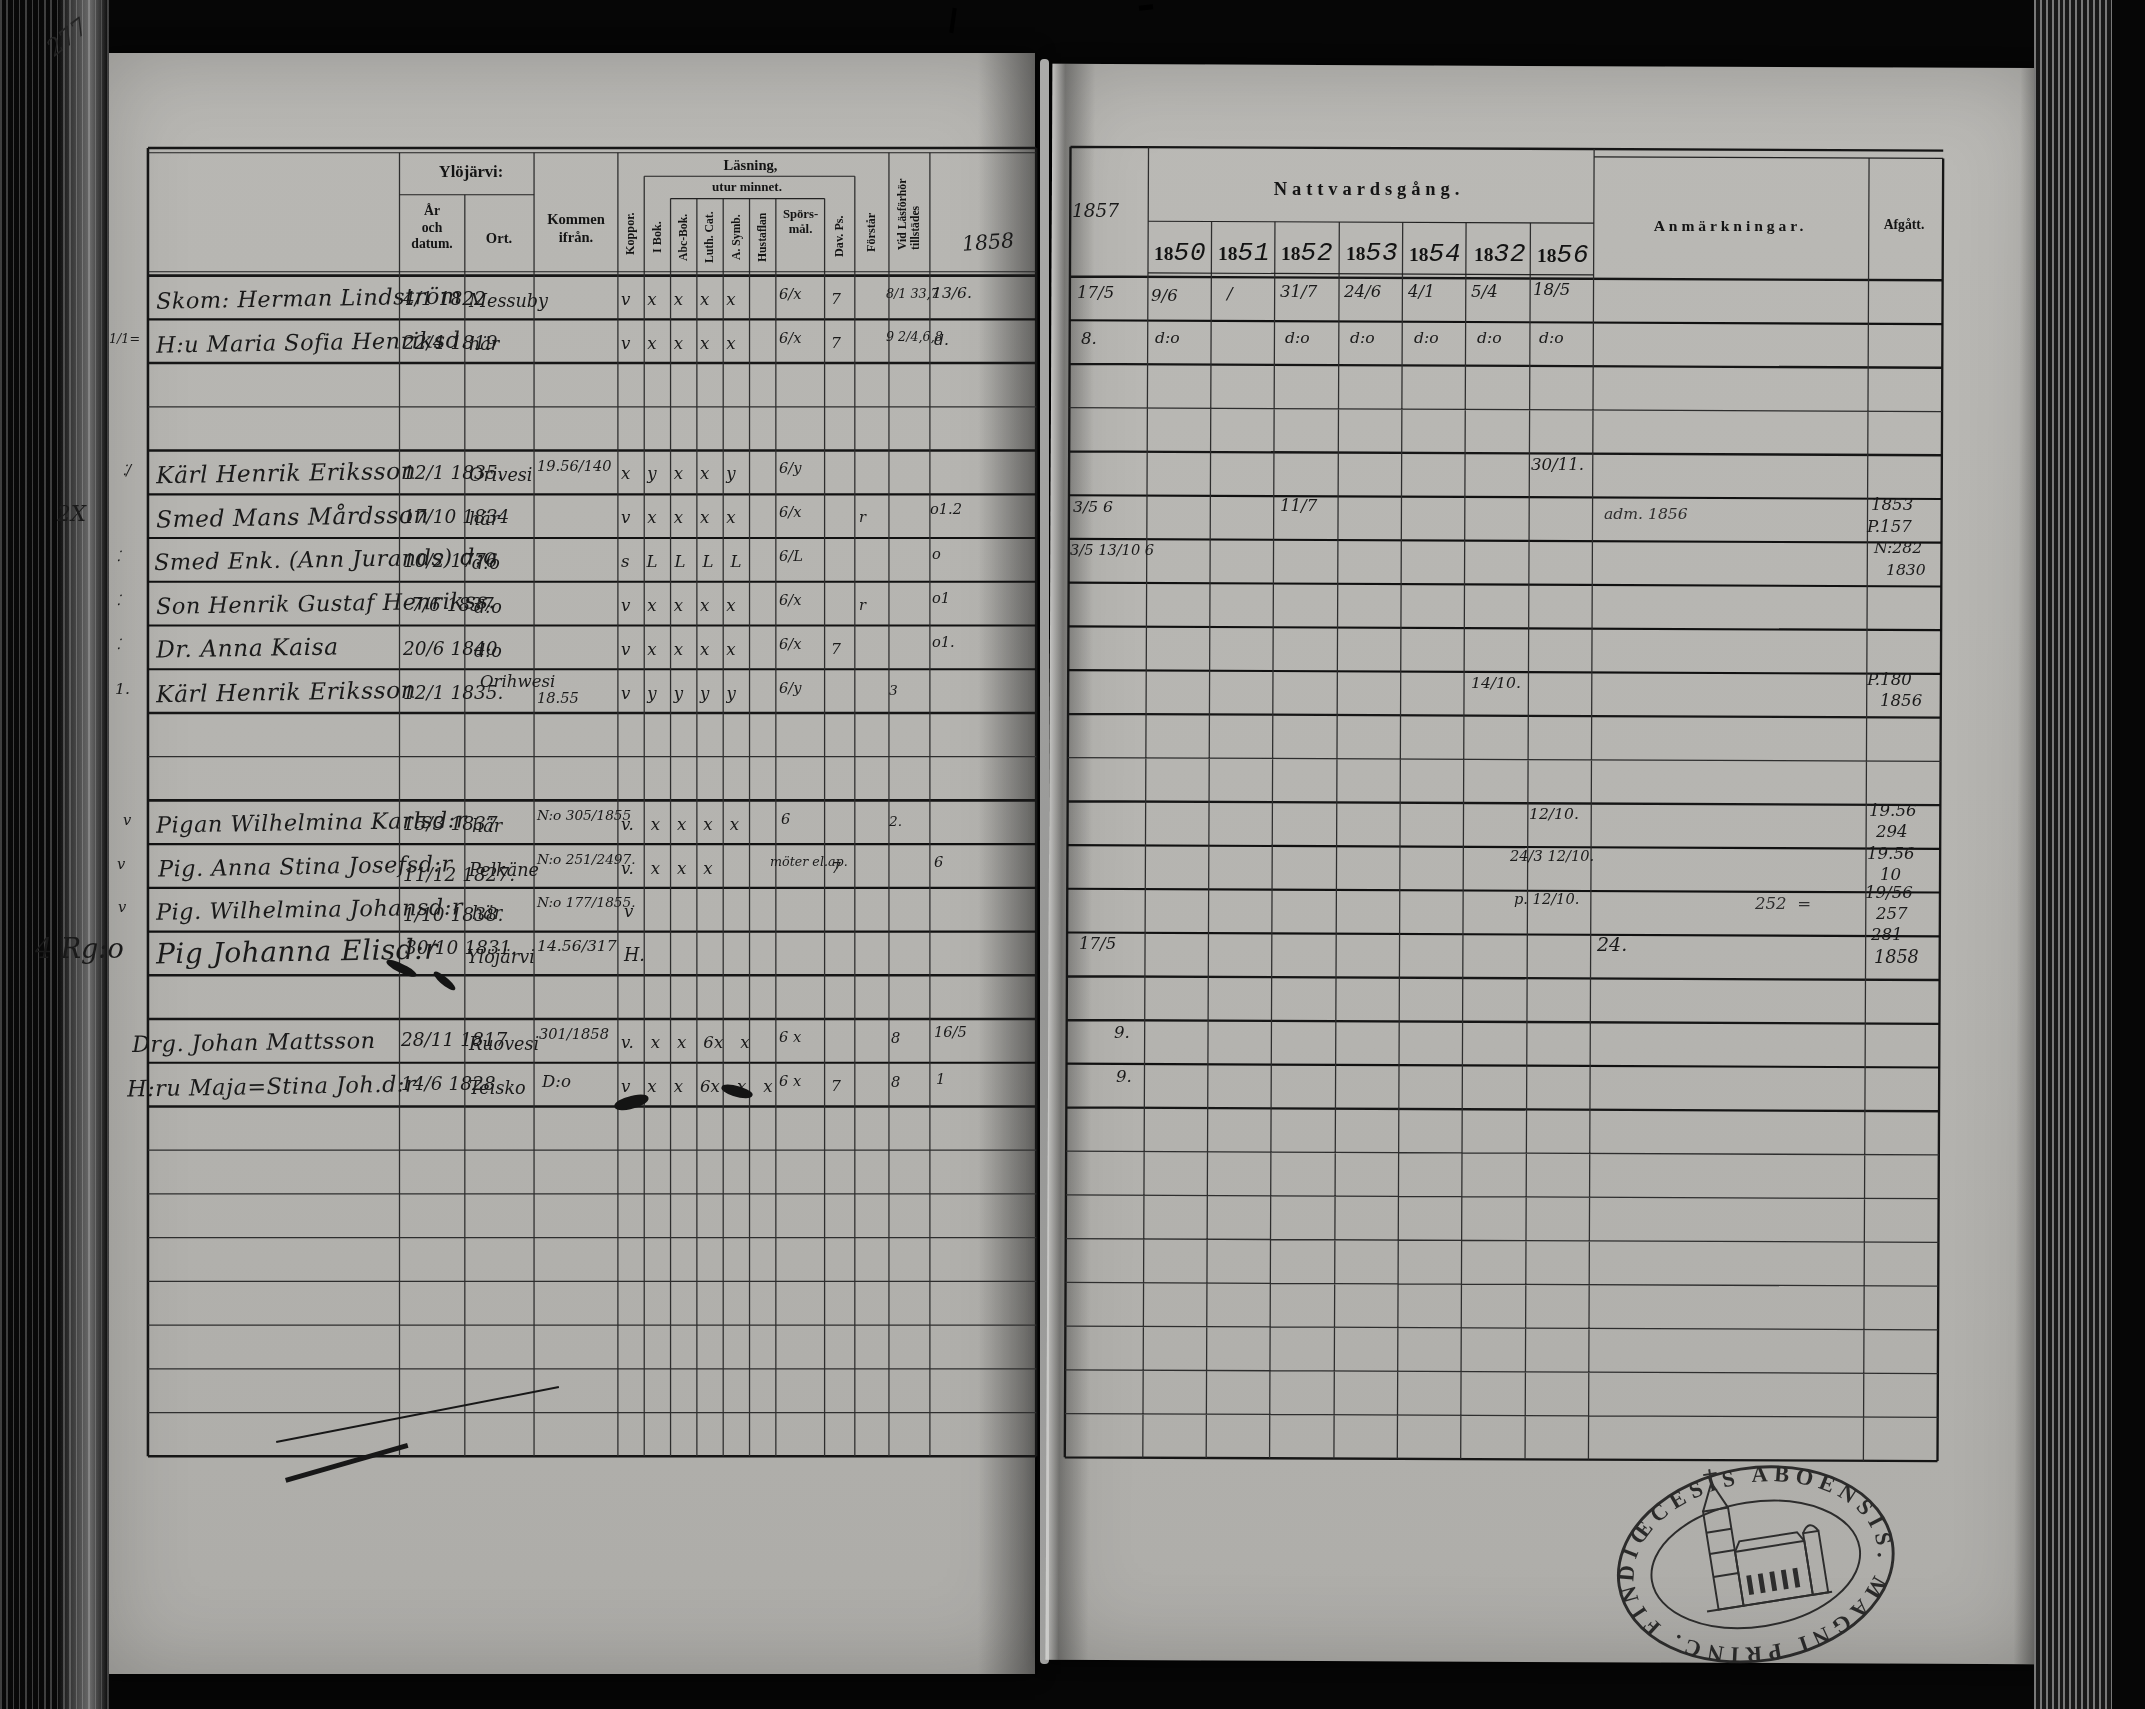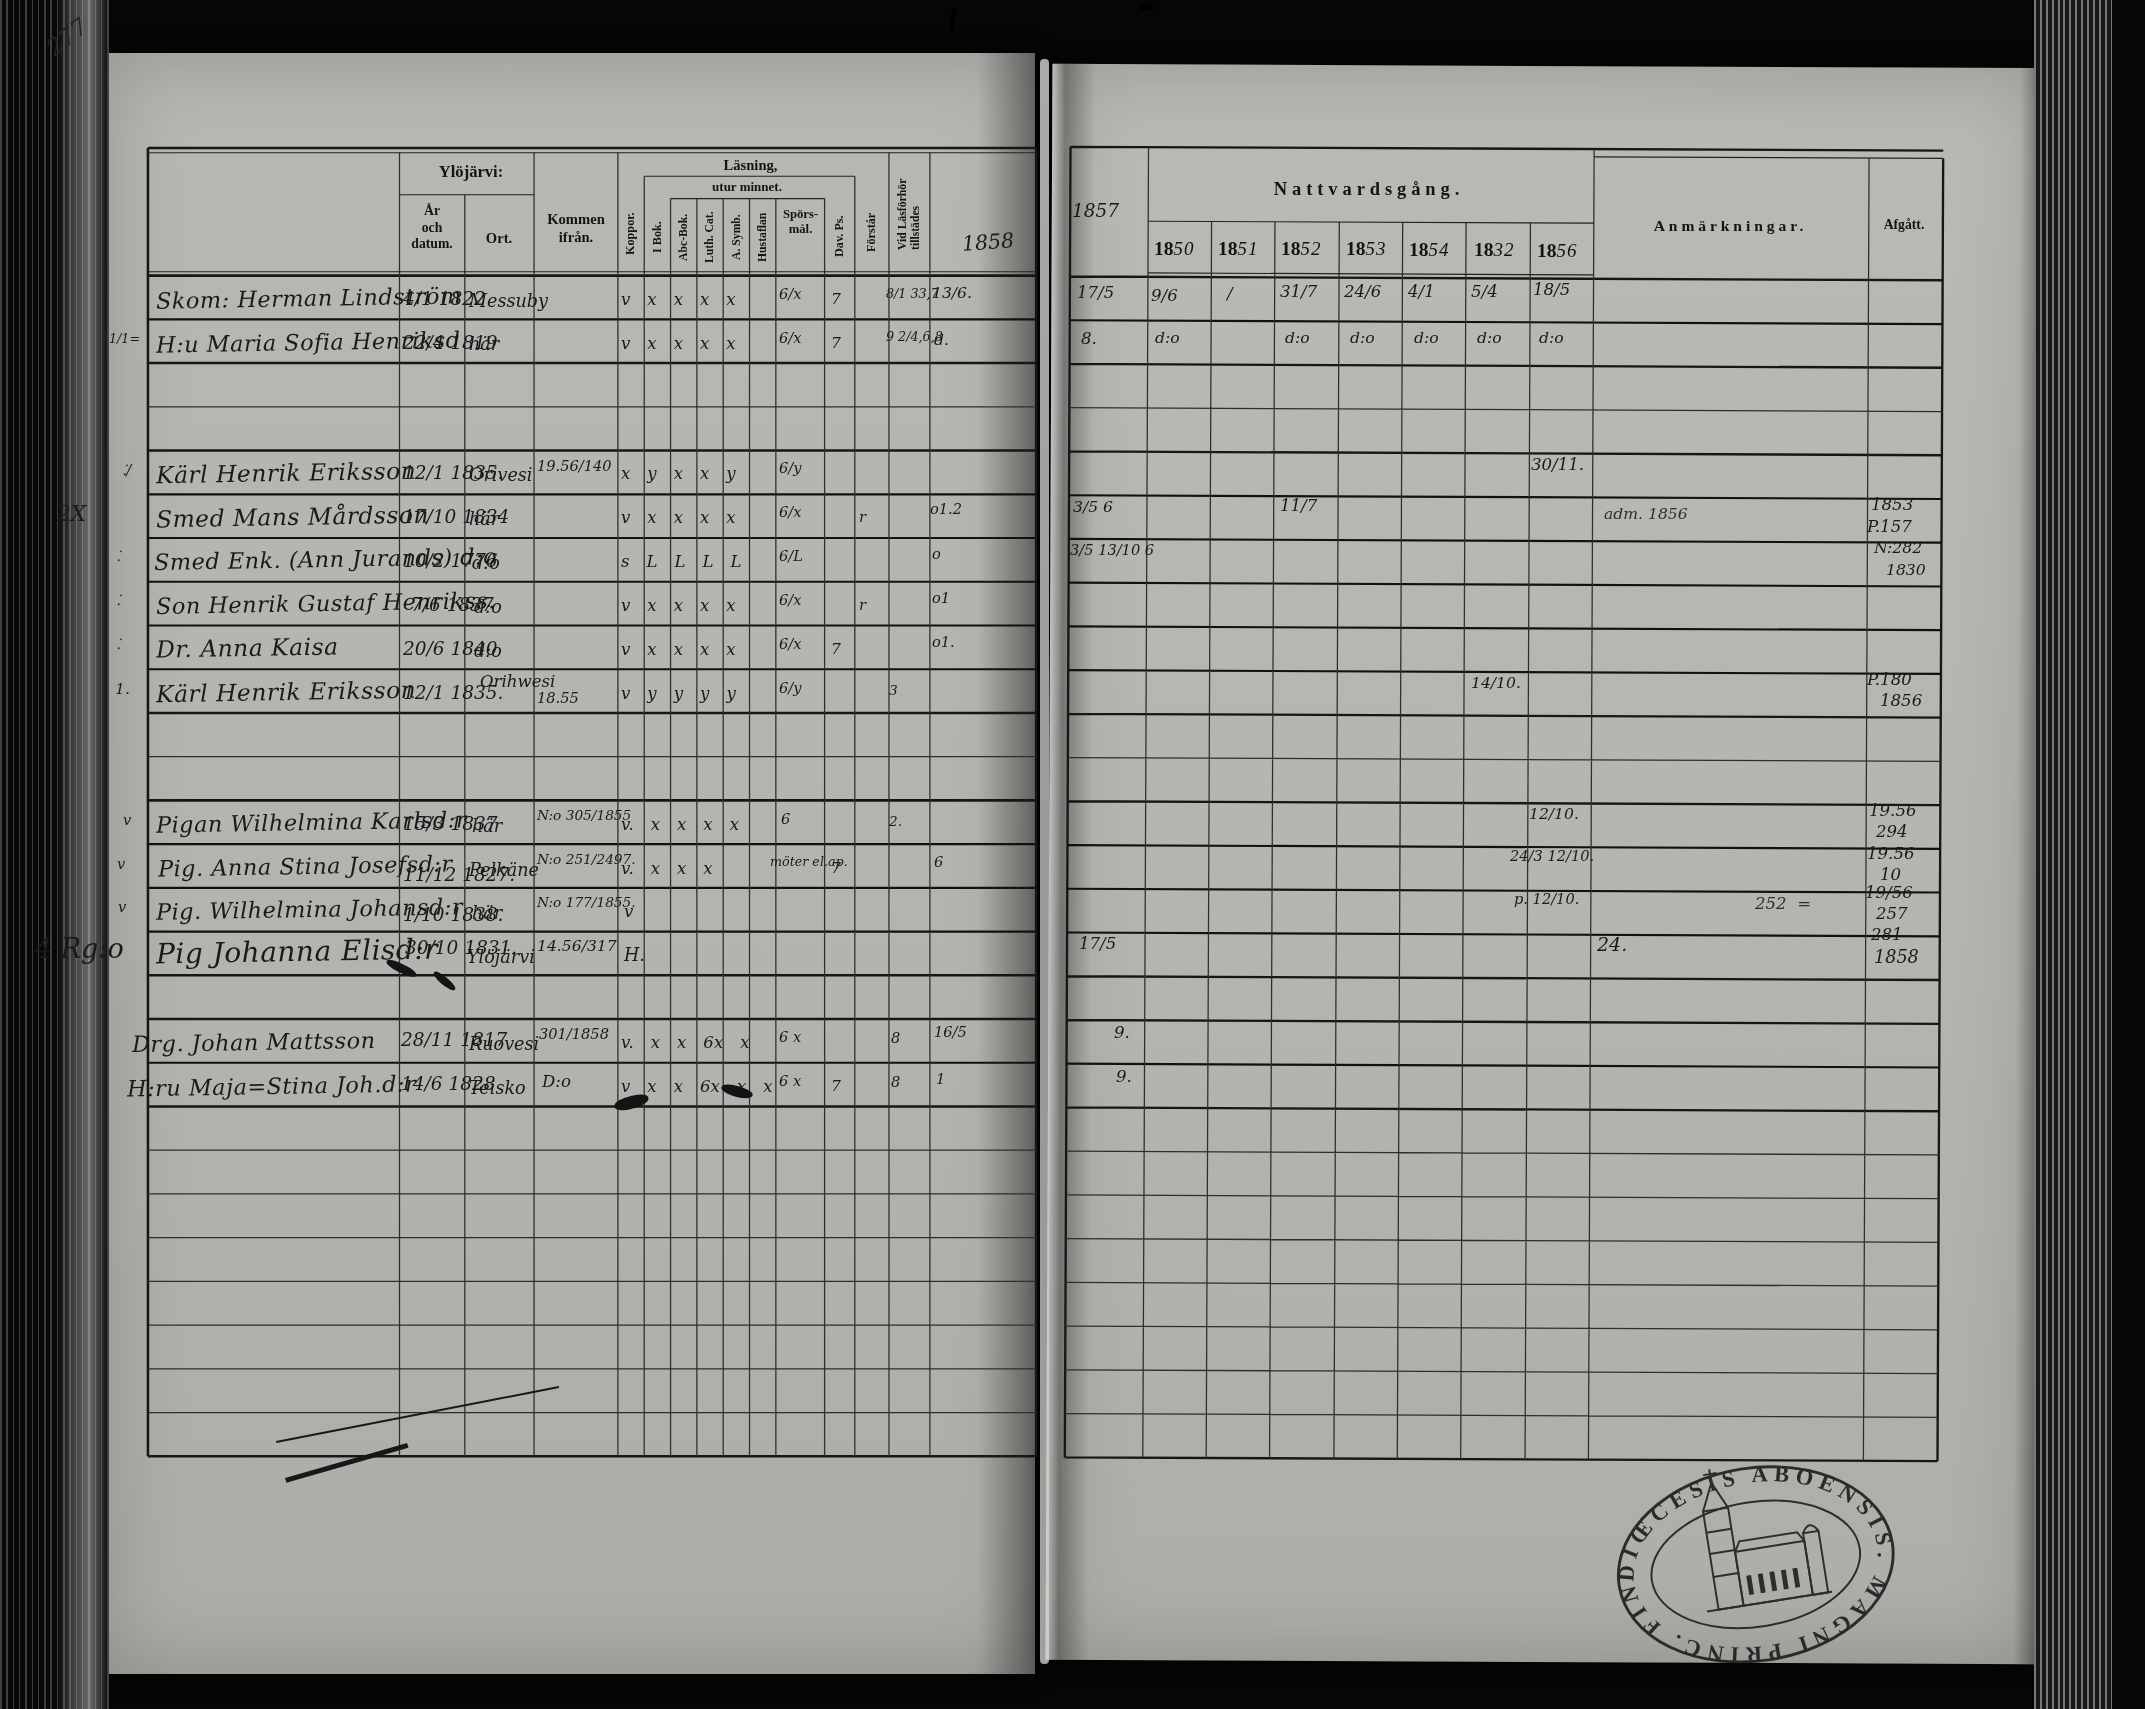--- a/index.html
+++ b/index.html
@@ -18,21 +18,21 @@
     repeating-linear-gradient(90deg, rgba(210,210,210,.55) 0 2px, rgba(25,25,25,.95) 2px 5.9px),#0b0b0b;}
   .gutter-light{position:absolute;left:1040px;top:59px;width:8.8px;height:1605px;background:linear-gradient(180deg,#e2e2e0,#c8c8c6 60%,#d5d5d3);opacity:.75;border-radius:3.9px;}
   svg.grid{position:absolute;overflow:visible;}
   .plab{position:absolute;color:#141414;font-weight:bold;text-align:center;line-height:1.22;white-space:pre-line;font-family:"Liberation Serif",serif;}
   .vlab{position:absolute;display:flex;align-items:center;justify-content:center;writing-mode:vertical-rl;transform:rotate(180deg);color:#141414;font-weight:bold;white-space:pre-line;line-height:1.1;font-family:"Liberation Serif",serif;}
   .hw{position:absolute;font-family:"DejaVu Serif",serif;font-style:italic;color:#1a1a1a;white-space:pre;line-height:1.05;}
   .nm{letter-spacing:0.5px;transform:rotate(-1deg);}
   .mk{word-spacing:11.7px;}
   .yr{position:absolute;color:#131313;}
   .yr b{font-family:"Liberation Serif",serif;font-size:19.5px;}
-  .yr i{font-family:Liberation Serif, serif;font-style:italic;font-size:19px;letter-spacing:1px;}
+  .yr i{font-family:Liberation Mono, monospace;font-style:italic;font-size:26px;letter-spacing:1px;}
   .smudge{position:absolute;background:#141414;border-radius:55% 40% 60% 45%;}
   .scratch{position:absolute;background:#181818;}
   .tick{position:absolute;background:#000;}
   #stamp{position:absolute;left:1607px;top:1455px;transform:rotate(-9deg);opacity:.88;}
 </style>
 </head>
 <body>
 
 <div id="scene">
 

